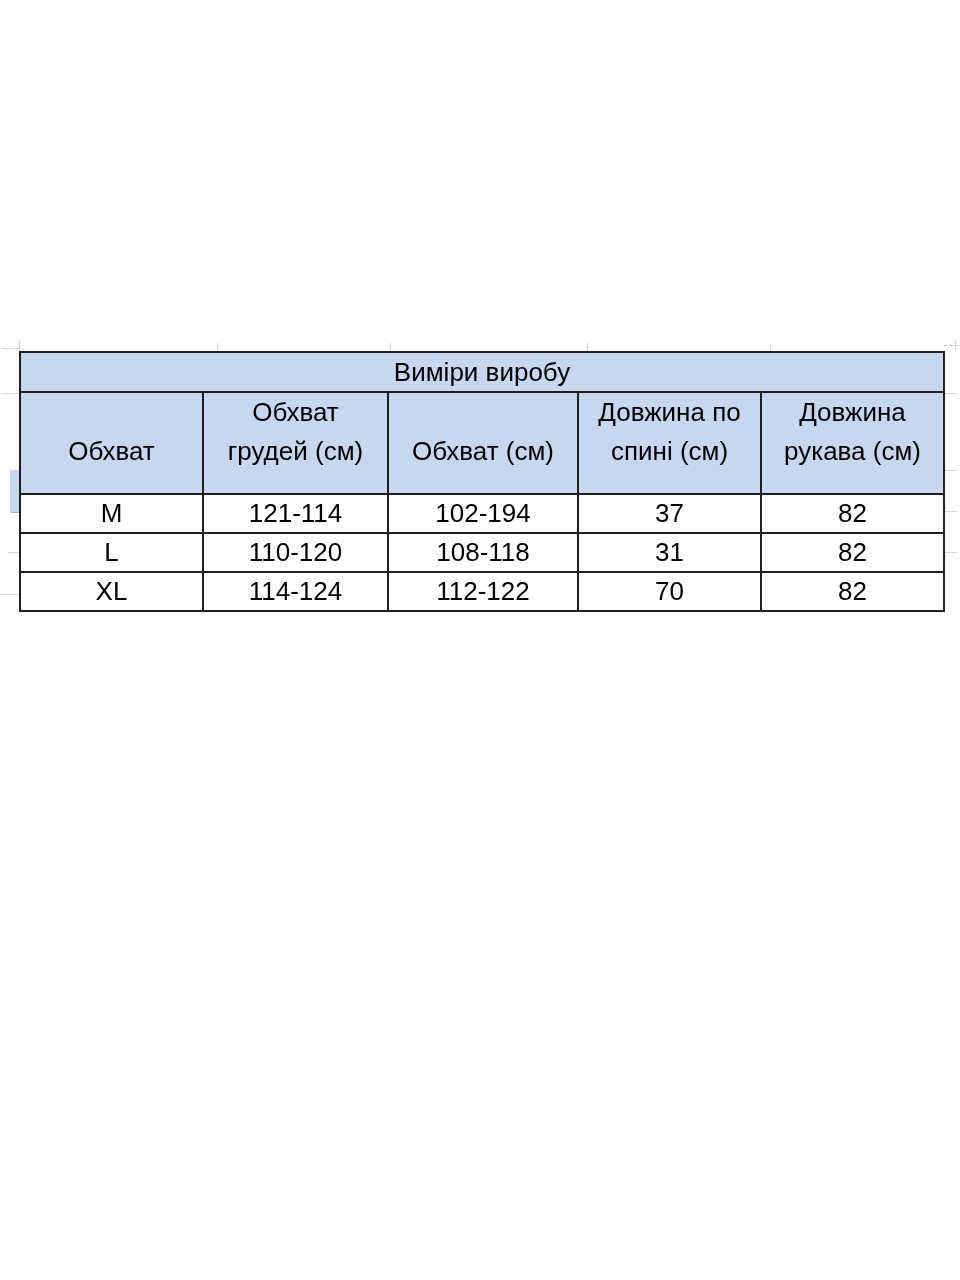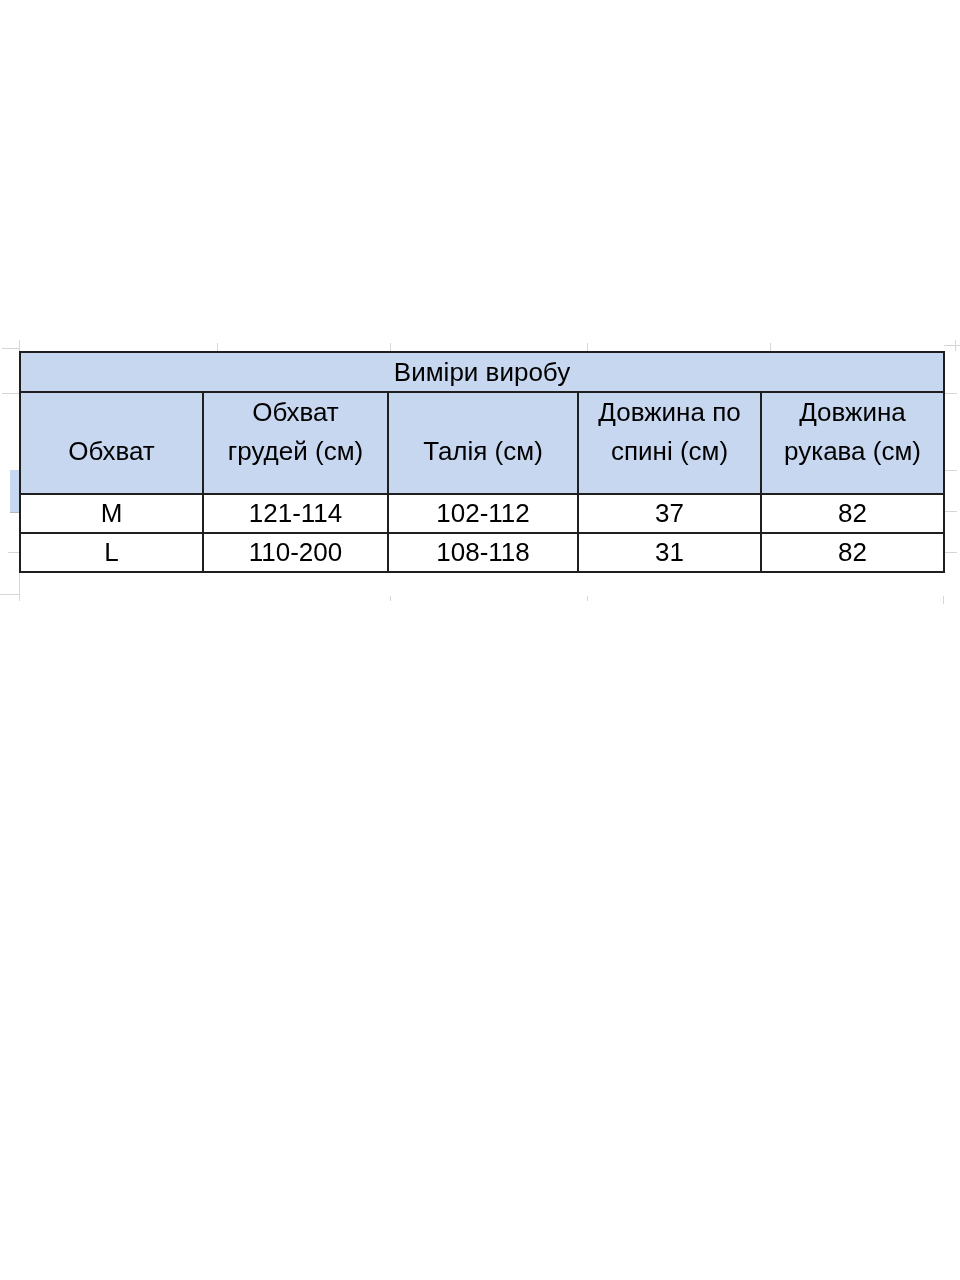--- a/index.html
+++ b/index.html
@@ -103,36 +103,43 @@
       <col style="width:183px">
     </colgroup>
     <tbody>
       <tr>
         <td class="title-cell" colspan="5">Виміри виробу</td>
       </tr>
       <tr>
         <td class="head-cell">Обхват</td>
         <td class="head-cell">Обхват
 грудей (см)</td>
-        <td class="head-cell">Талія (см)</td>
+        <td class="head-cell">Обхват (см)</td>
         <td class="head-cell">Довжина по
 спині (см)</td>
         <td class="head-cell">Довжина
 рукава (см)</td>
       </tr>
       <tr>
         <td class="data-cell">M</td>
         <td class="data-cell">121-114</td>
-        <td class="data-cell">102-112</td>
+        <td class="data-cell">102-194</td>
         <td class="data-cell">37</td>
         <td class="data-cell">82</td>
       </tr>
       <tr>
         <td class="data-cell">L</td>
-        <td class="data-cell">110-200</td>
+        <td class="data-cell">110-120</td>
         <td class="data-cell">108-118</td>
         <td class="data-cell">31</td>
+        <td class="data-cell">82</td>
+      </tr>
+      <tr>
+        <td class="data-cell">XL</td>
+        <td class="data-cell">114-124</td>
+        <td class="data-cell">112-122</td>
+        <td class="data-cell">70</td>
         <td class="data-cell">82</td>
       </tr>
     </tbody>
   </table>
 
 </div>
 
 </body></html>

